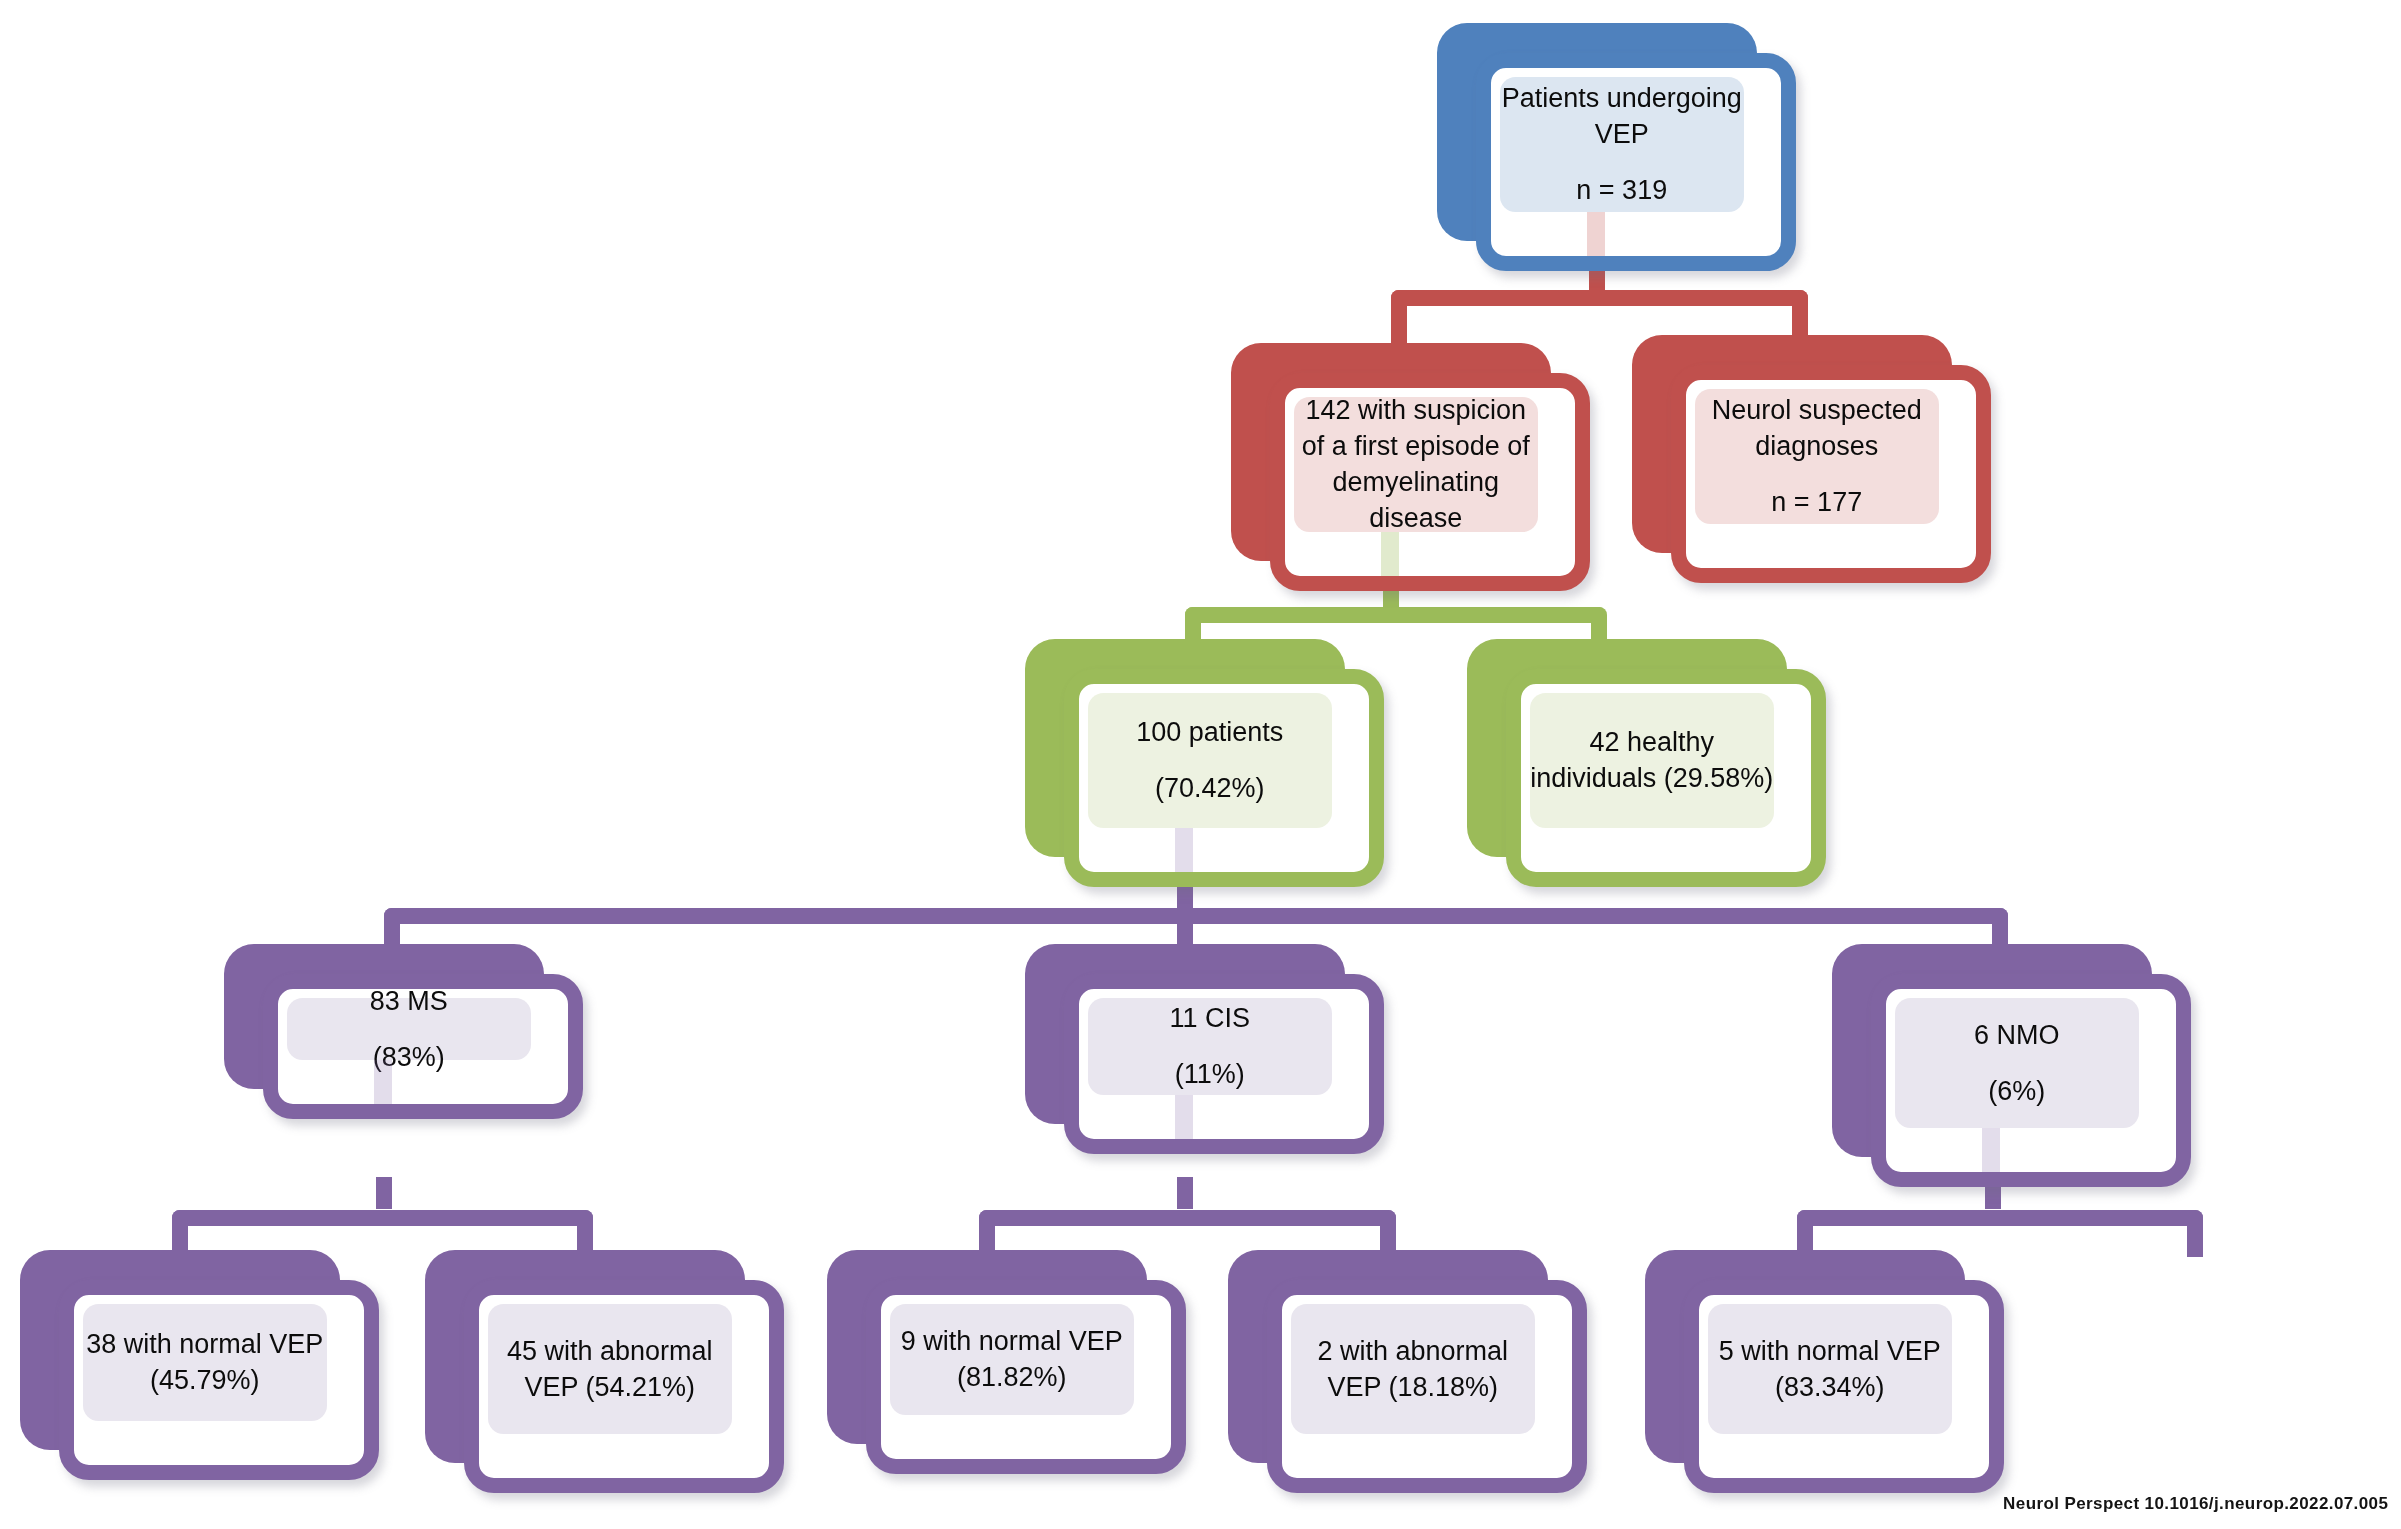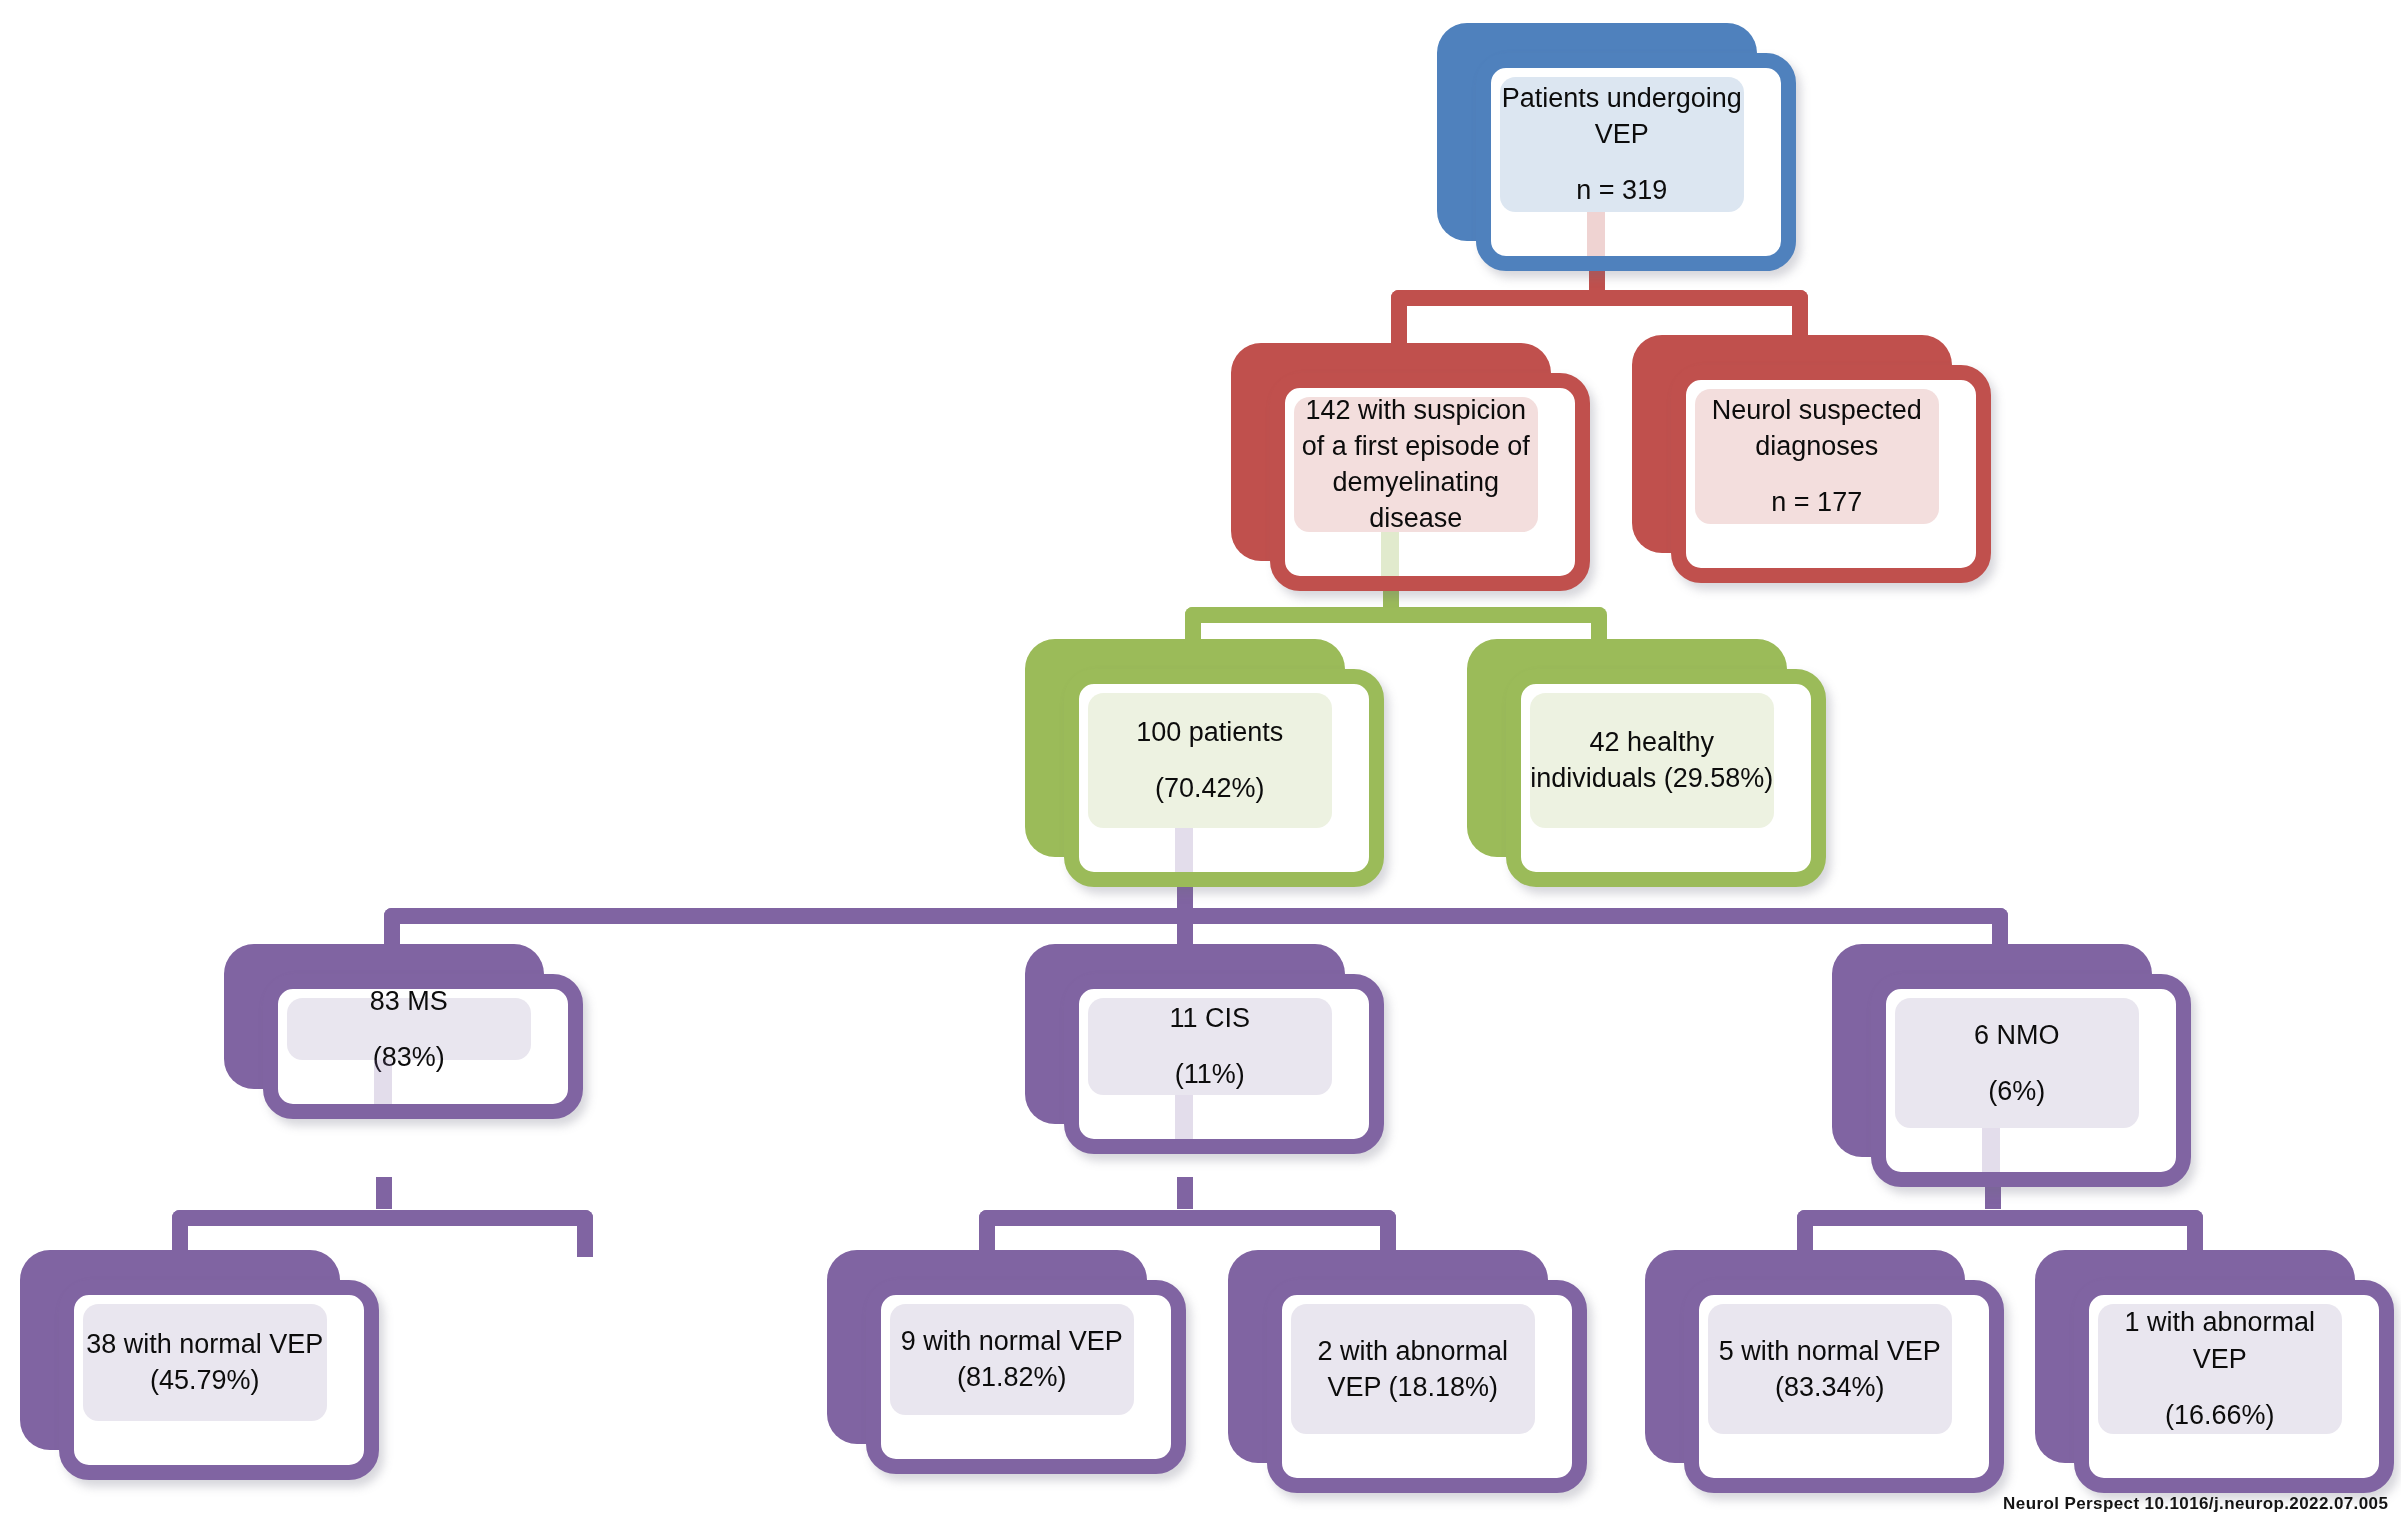--- a/index.html
+++ b/index.html
@@ -184,20 +184,29 @@
   <div class="box purple" style="left:20px;top:1250px;height:230px">
     <div class="back"></div>
     <div class="front">
       <div class="panel">
         <div class="line">38 with normal VEP (45.79%)</div>
 
       </div>
     </div>
   </div>
 
+  <div class="box purple" style="left:425px;top:1250px;height:243px">
+    <div class="back"></div>
+    <div class="front">
+      <div class="panel">
+        <div class="line">45 with abnormal VEP (54.21%)</div>
+
+      </div>
+    </div>
+  </div>
 
   <div class="box purple" style="left:827px;top:1250px;height:224px">
     <div class="back"></div>
     <div class="front">
       <div class="panel">
         <div class="line">9 with normal VEP (81.82%)</div>
 
       </div>
     </div>
   </div>
@@ -215,26 +224,17 @@
   <div class="box purple" style="left:1645px;top:1250px;height:243px">
     <div class="back"></div>
     <div class="front">
       <div class="panel">
         <div class="line">5 with normal VEP (83.34%)</div>
 
       </div>
     </div>
   </div>
 
-  <div class="box purple" style="left:2035px;top:1250px;height:243px">
-    <div class="back"></div>
-    <div class="front">
-      <div class="panel">
-        <div class="line">1 with abnormal VEP</div>
-        <div class="line l2">(16.66%)</div>
-      </div>
-    </div>
-  </div>
 
   <div class="footer">Neurol Perspect 10.1016/j.neurop.2022.07.005</div>
 
 </div>
 
 
 </body></html>

